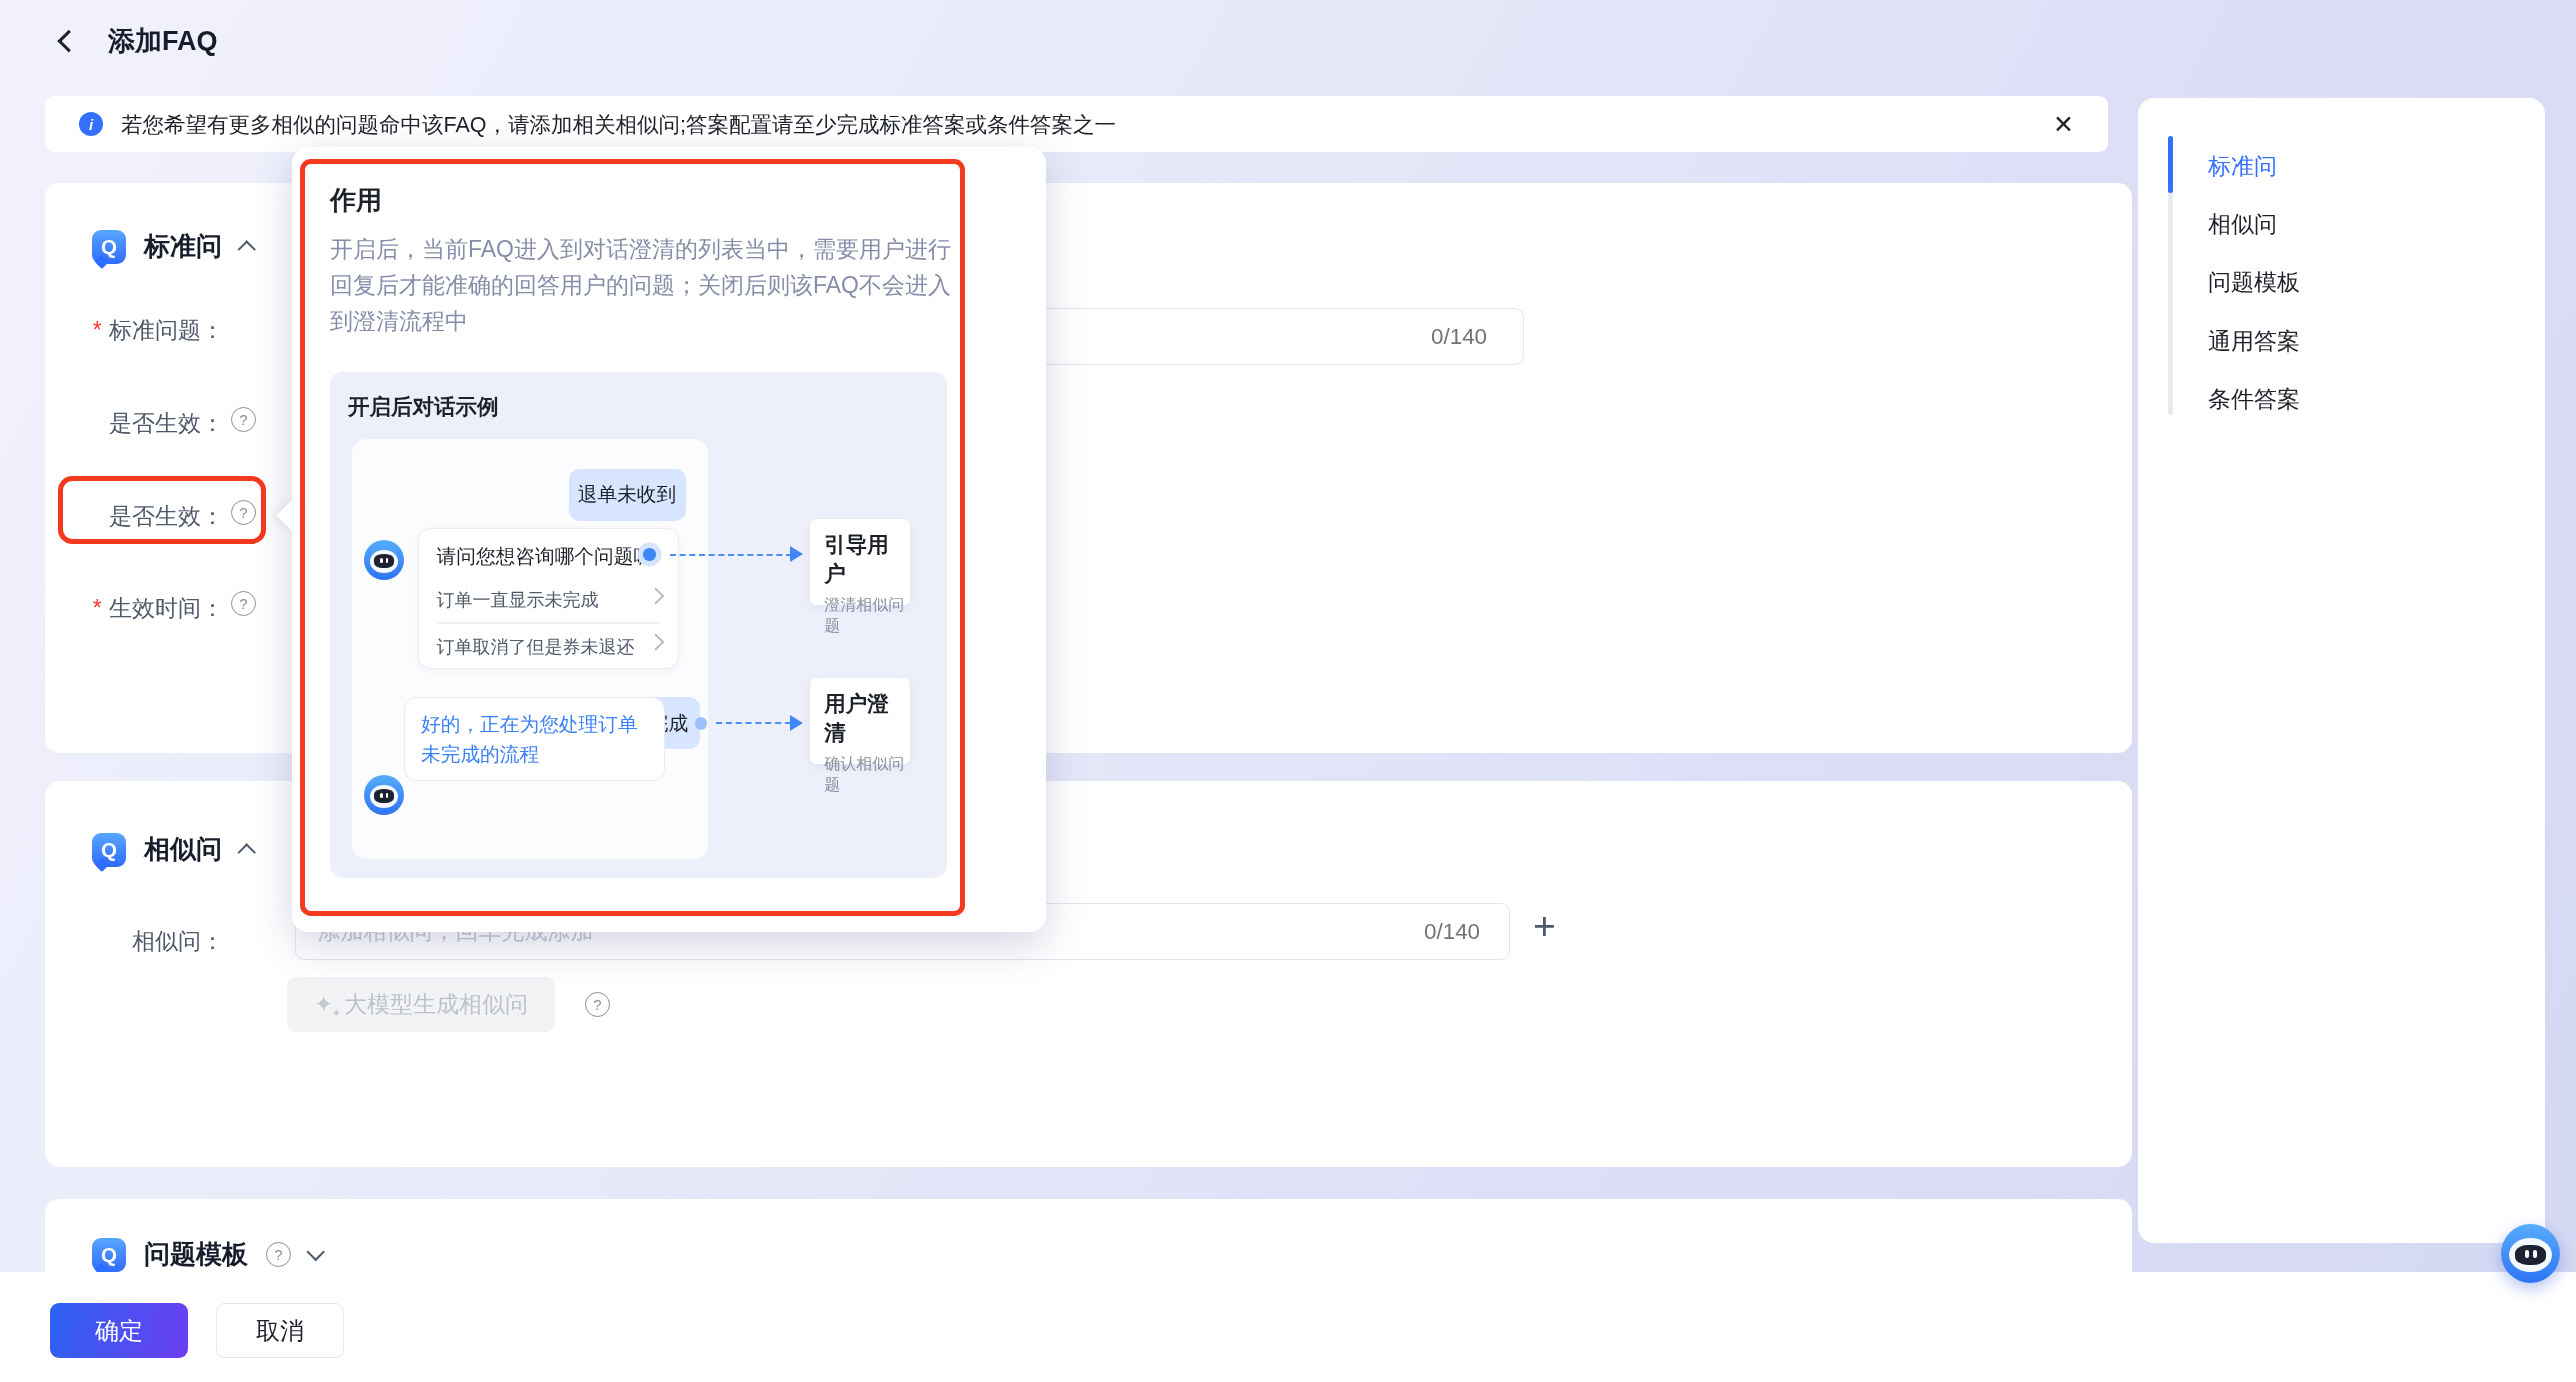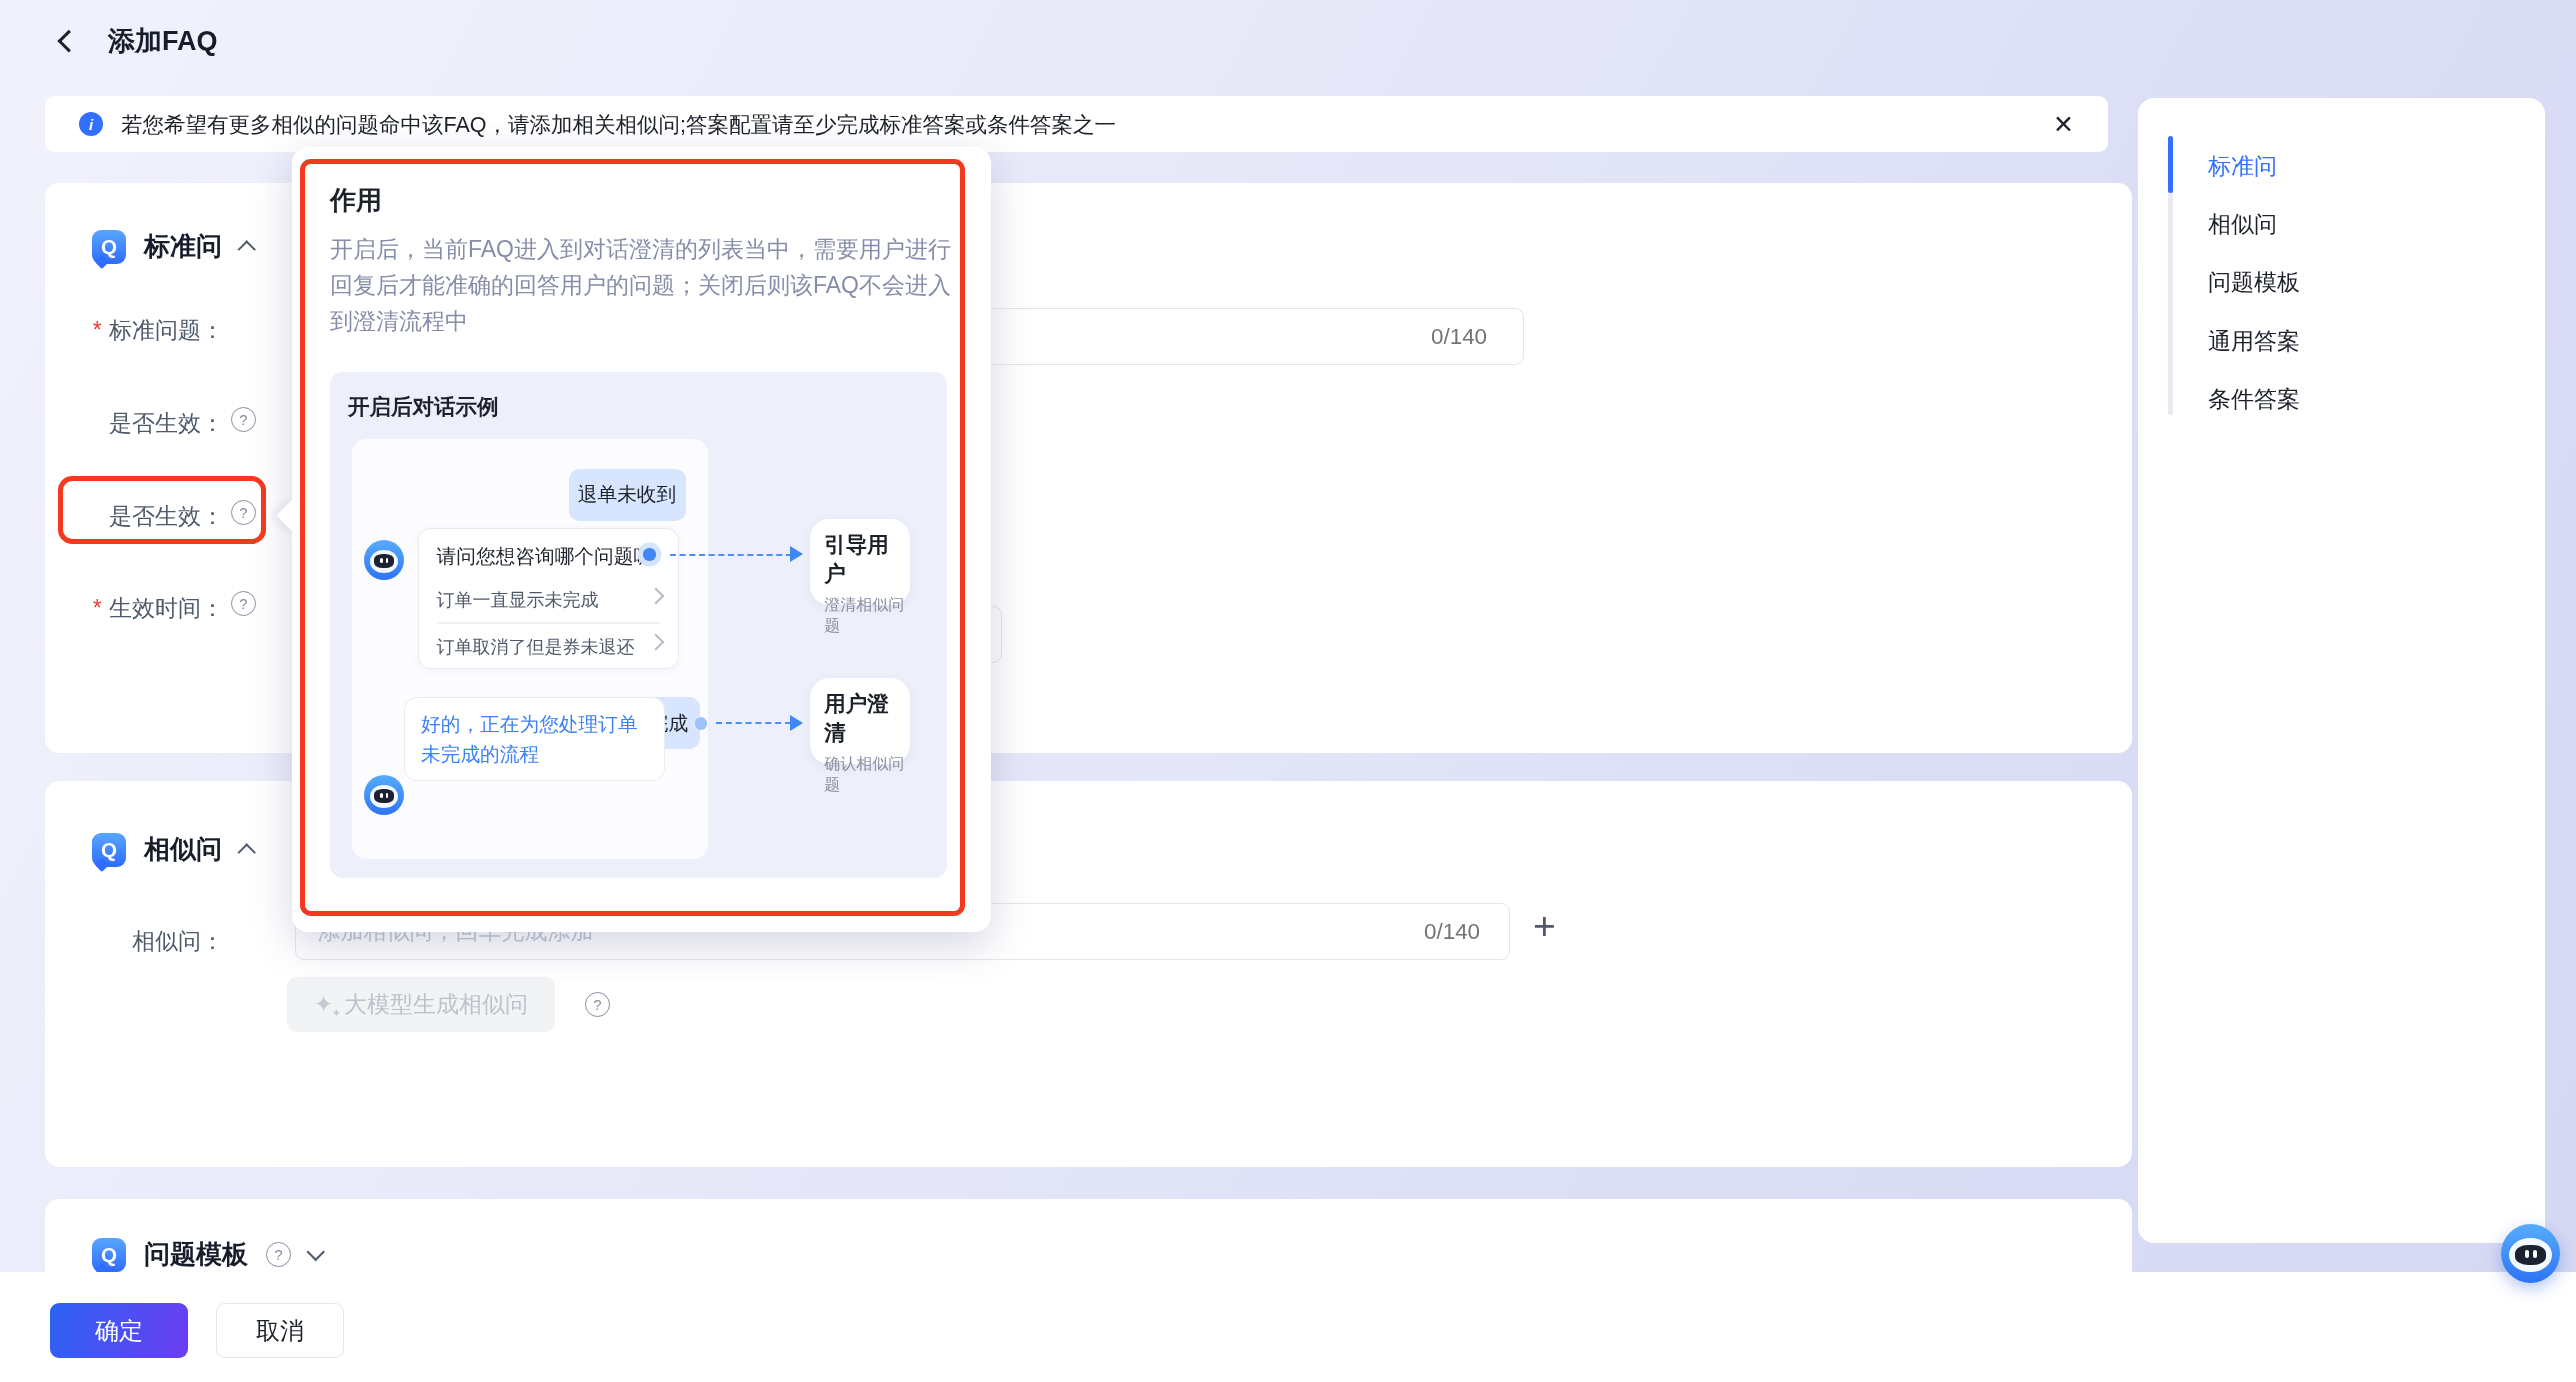--- a/index.html
+++ b/index.html
@@ -59,21 +59,21 @@
        align-items:center;justify-content:center;cursor:pointer;box-sizing:border-box;}
   .btn-ok{left:50px;width:138px;background:linear-gradient(105deg,#2c63f2 0%,#6b3df2 100%);color:#fff;}
   .btn-cancel{left:216px;width:128px;background:#fff;border:1.8px solid #e5e6eb;color:#1d2129;}
   
   .sidenav{position:absolute;left:2138px;top:98px;width:407px;height:1145px;background:#fff;border-radius:16px;z-index:2;}
   .nav-track{position:absolute;left:30px;top:38px;width:4.5px;height:279px;background:#e9eaf0;border-radius:2.7px;}
   .nav-active-bar{position:absolute;left:30px;top:38px;width:4.5px;height:57px;background:#3370ff;border-radius:2.7px;}
   .nav-item{position:absolute;left:70px;height:36px;display:flex;align-items:center;font-size:23px;color:#1d2129;cursor:pointer;}
   .nav-item.active{color:#3370ff;}
   
-  .popup{position:absolute;left:292px;top:147px;width:699px;height:785px;background:#fff;border-radius:16px;
+  .popup{position:absolute;left:292px;top:147px;width:754px;height:785px;background:#fff;border-radius:16px;
          box-shadow:0 12.5px 41px rgba(63,71,128,.22);z-index:20;}
   .popup-pointer{position:absolute;left:-10.7px;top:357px;width:23px;height:23px;background:#fff;transform:rotate(45deg);
          box-shadow:-3.6px 3.6px 9px rgba(63,71,128,.10);}
   .red-frame{position:absolute;left:8px;top:11.6px;width:665px;height:757px;border:5.4px solid #f5391f;border-radius:10.7px;
          box-sizing:border-box;pointer-events:none;}
   .popup-title{position:absolute;left:38px;top:36px;font-size:26px;font-weight:bold;color:#1d2129;}
   .popup-desc{position:absolute;left:38px;top:84px;width:626px;font-size:23px;line-height:36px;color:#868da8;}
   .ex-box{position:absolute;left:38px;top:225px;width:617px;height:506px;background:#edeffa;border-radius:12.5px;}
   .ex-title{position:absolute;left:18px;top:19.7px;font-size:21.5px;font-weight:bold;color:#1d2129;}
   .chat{position:absolute;left:21.5px;top:67px;width:356px;height:420px;background:#fcfcfe;border-radius:14.3px;}
@@ -85,21 +85,21 @@
   .dot-blue{position:absolute;width:12.5px;height:12.5px;border-radius:50%;background:#3f87f6;
             box-shadow:0 0 0 5.4px #d4e4fd;}
   .dot-lblue{position:absolute;width:12.5px;height:12.5px;border-radius:50%;background:#9cc2fb;}
   .opt{position:absolute;left:18px;font-size:18px;color:#4e5969;}
   .opt-chev{position:absolute;right:16px;width:9.8px;height:9.8px;border-top:2.2px solid #b5bac4;
             border-right:2.2px solid #b5bac4;transform:rotate(45deg);}
   .opt-div{position:absolute;left:18px;right:18px;height:1.8px;background:#eef0f4;}
   .dash{position:absolute;border-top:2.7px dashed #4790f7;}
   .arrowhead{position:absolute;width:0;height:0;border-top:8px solid transparent;border-bottom:8px solid transparent;
              border-left:13.4px solid #3f87f6;}
-  .callout{position:absolute;left:480px;width:100px;height:86px;background:#fff;border-radius:19px;
+  .callout{position:absolute;left:480px;width:100px;height:86px;background:#fff;border-radius:6px;
            box-shadow:0 2.7px 9px rgba(90,100,150,.08);padding:10.7px 0 0 14.3px;box-sizing:border-box;}
   .callout .t{font-size:21.5px;font-weight:bold;color:#1d2129;}
   .callout .s{font-size:16px;color:#868e9f;margin-top:7.2px;}
   .reply{position:absolute;left:66px;top:325px;width:261px;height:84px;background:#fff;border:1.8px solid #e9ebf2;
          border-radius:12.5px;box-sizing:border-box;padding:10.7px 16px;font-size:19.7px;line-height:30px;color:#3b82f6;margin-left:8px;}
   
   .bot-av{position:absolute;width:40px;height:40px;border-radius:50%;
           background:linear-gradient(180deg,#57acfc 0%,#2e74f4 100%);overflow:hidden;}
   .bot-av .head{position:absolute;left:14%;top:24%;width:72%;height:58%;background:#f4f8ff;border-radius:50%;}
   .bot-av .visor{position:absolute;left:24%;top:36%;width:52%;height:33%;background:#1c2232;border-radius:42%;}

